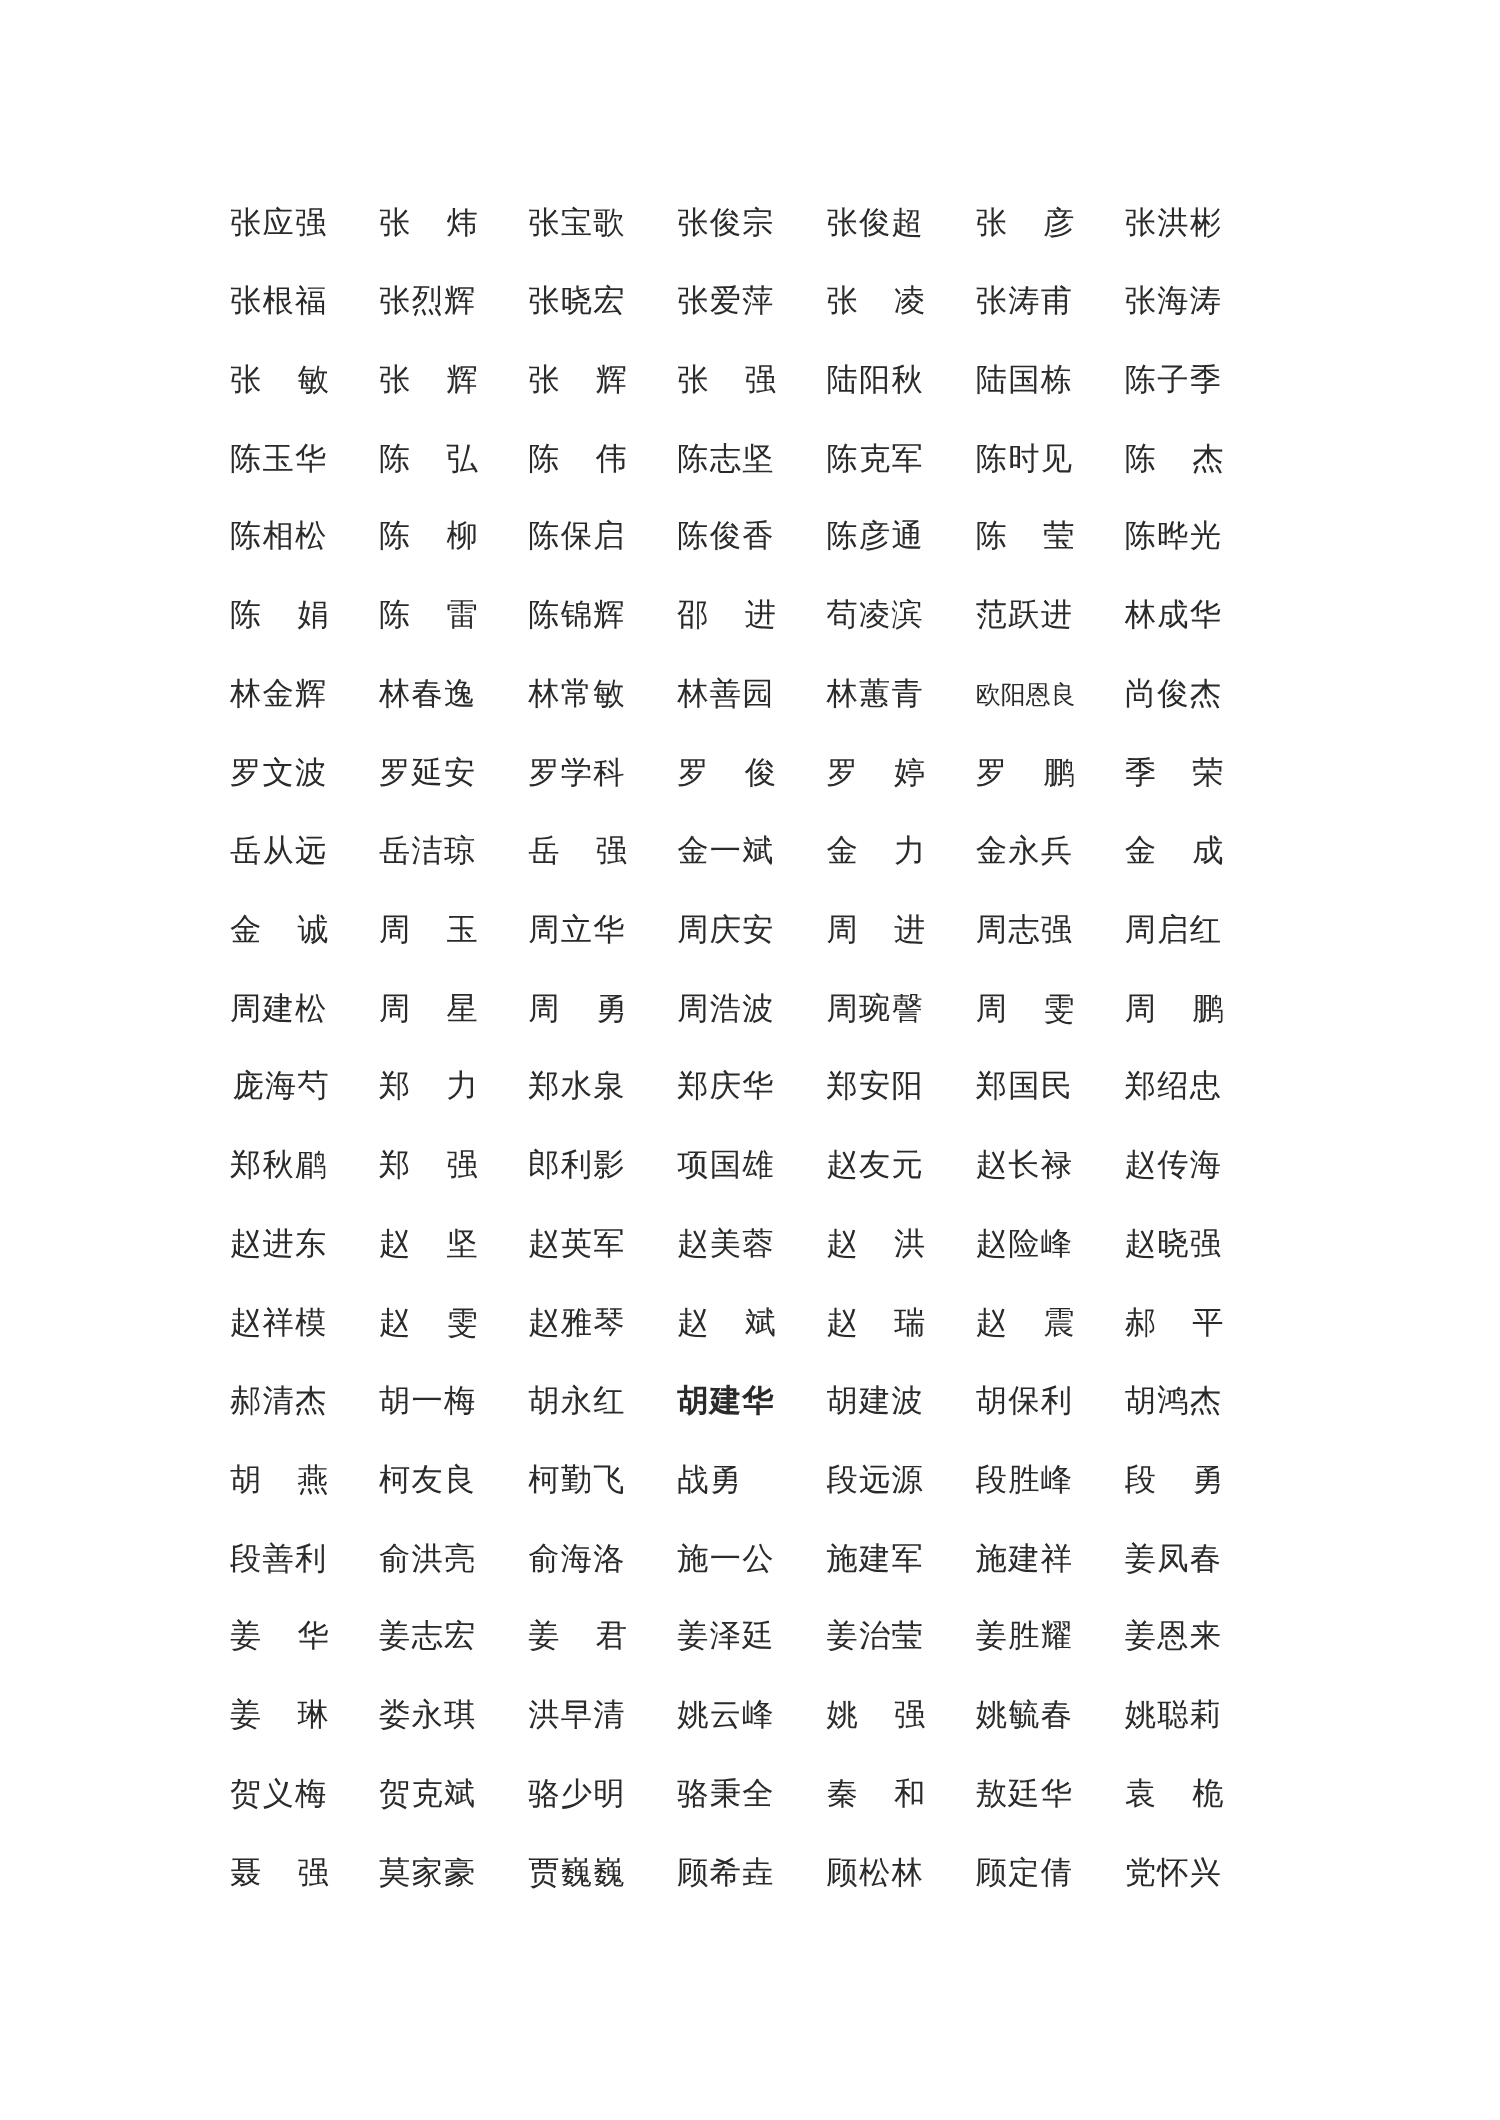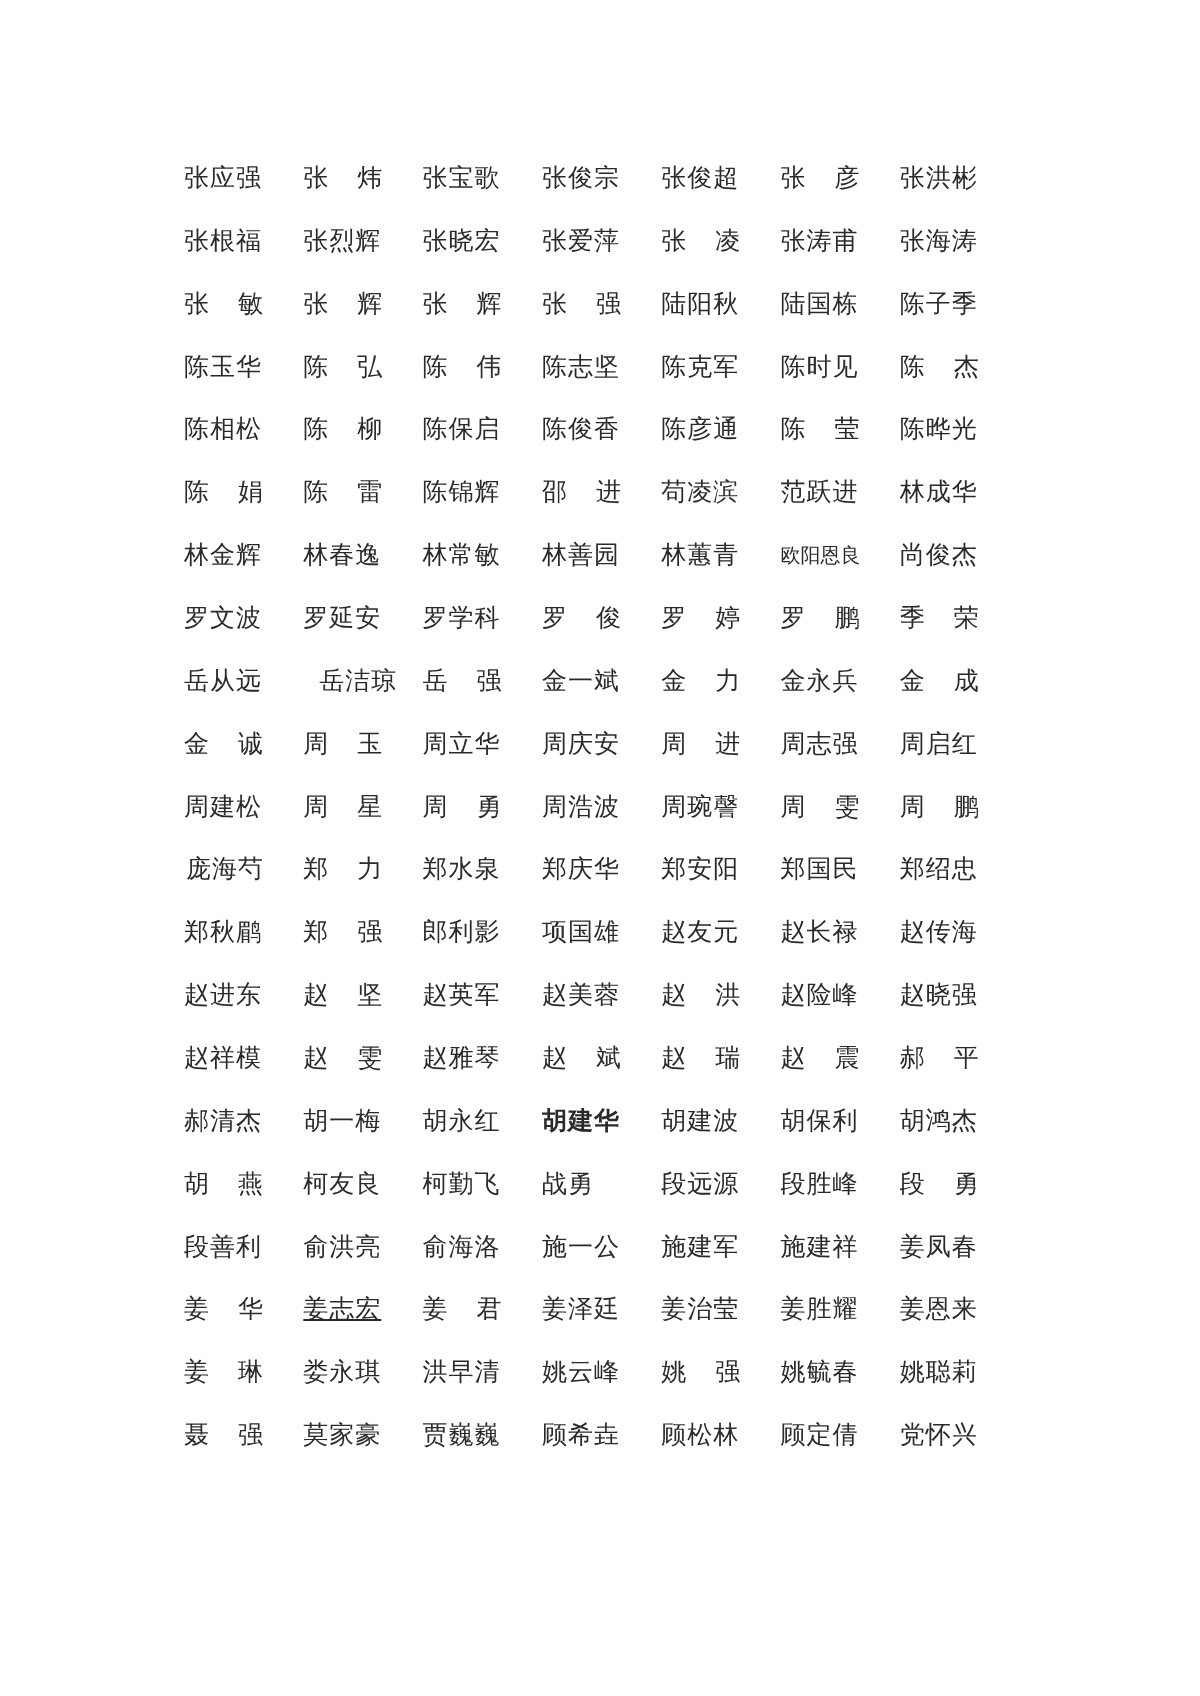--- a/index.html
+++ b/index.html
@@ -182,21 +182,21 @@
           <span>罗</span>
           <span>鹏</span>
         </div>
         <div class="name two" aria-label="季荣" style="left: 715.8px;">
           <span>季</span>
           <span>荣</span>
         </div>
       </div>
       <div class="name-row">
         <div class="name" style="left: 0px;">岳从远</div>
-        <div class="name" style="left: 119.3px; margin-left: 16px;">岳洁琼</div>
+        <div class="name" style="left: 119.3px;">岳洁琼</div>
         <div class="name two" aria-label="岳强" style="left: 238.6px;">
           <span>岳</span>
           <span>强</span>
         </div>
         <div class="name" style="left: 357.9px;">金一斌</div>
         <div class="name two" aria-label="金力" style="left: 477.2px;">
           <span>金</span>
           <span>力</span>
         </div>
         <div class="name" style="left: 596.5px;">金永兵</div>
@@ -338,21 +338,21 @@
         <div class="name" style="left: 357.9px;">施一公</div>
         <div class="name" style="left: 477.2px;">施建军</div>
         <div class="name" style="left: 596.5px;">施建祥</div>
         <div class="name" style="left: 715.8px;">姜凤春</div>
       </div>
       <div class="name-row">
         <div class="name two" aria-label="姜华" style="left: 0px;">
           <span>姜</span>
           <span>华</span>
         </div>
-        <div class="name" style="left: 119.3px; text-decoration: underline;">姜志宏</div>
+        <div class="name" style="left: 119.3px;">姜志宏</div>
         <div class="name two" aria-label="姜君" style="left: 238.6px;">
           <span>姜</span>
           <span>君</span>
         </div>
         <div class="name" style="left: 357.9px;">姜泽廷</div>
         <div class="name" style="left: 477.2px;">姜治莹</div>
         <div class="name" style="left: 596.5px;">姜胜耀</div>
         <div class="name" style="left: 715.8px;">姜恩来</div>
       </div>
       <div class="name-row">
@@ -364,20 +364,35 @@
         <div class="name" style="left: 238.6px;">洪早清</div>
         <div class="name" style="left: 357.9px;">姚云峰</div>
         <div class="name two" aria-label="姚强" style="left: 477.2px;">
           <span>姚</span>
           <span>强</span>
         </div>
         <div class="name" style="left: 596.5px;">姚毓春</div>
         <div class="name" style="left: 715.8px;">姚聪莉</div>
       </div>
       <div class="name-row">
+        <div class="name" style="left: 0px;">贺义梅</div>
+        <div class="name" style="left: 119.3px;">贺克斌</div>
+        <div class="name" style="left: 238.6px;">骆少明</div>
+        <div class="name" style="left: 357.9px;">骆秉全</div>
+        <div class="name two" aria-label="秦和" style="left: 477.2px;">
+          <span>秦</span>
+          <span>和</span>
+        </div>
+        <div class="name" style="left: 596.5px;">敖廷华</div>
+        <div class="name two" aria-label="袁桅" style="left: 715.8px;">
+          <span>袁</span>
+          <span>桅</span>
+        </div>
+      </div>
+      <div class="name-row">
         <div class="name two" aria-label="聂强" style="left: 0px;">
           <span>聂</span>
           <span>强</span>
         </div>
         <div class="name" style="left: 119.3px;">莫家豪</div>
         <div class="name" style="left: 238.6px;">贾巍巍</div>
         <div class="name" style="left: 357.9px;">顾希垚</div>
         <div class="name" style="left: 477.2px;">顾松林</div>
         <div class="name" style="left: 596.5px;">顾定倩</div>
         <div class="name" style="left: 715.8px;">党怀兴</div>

